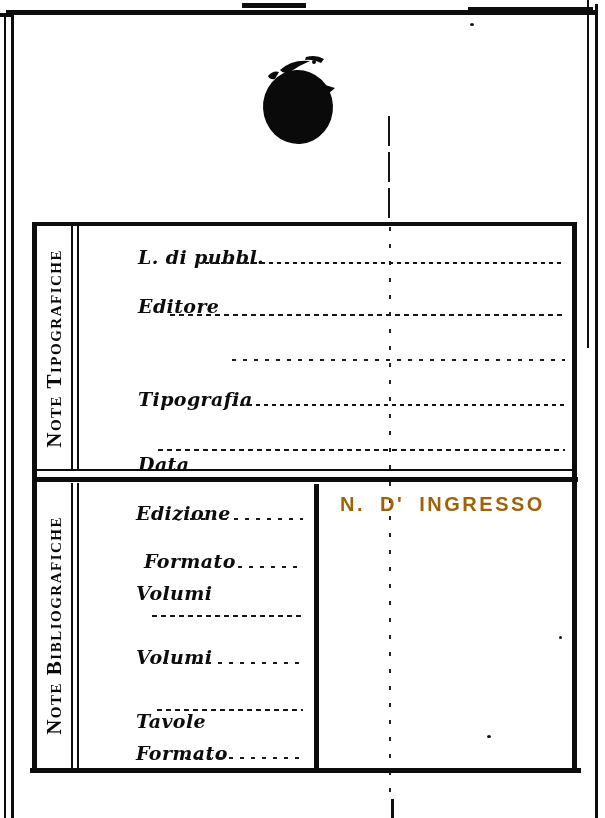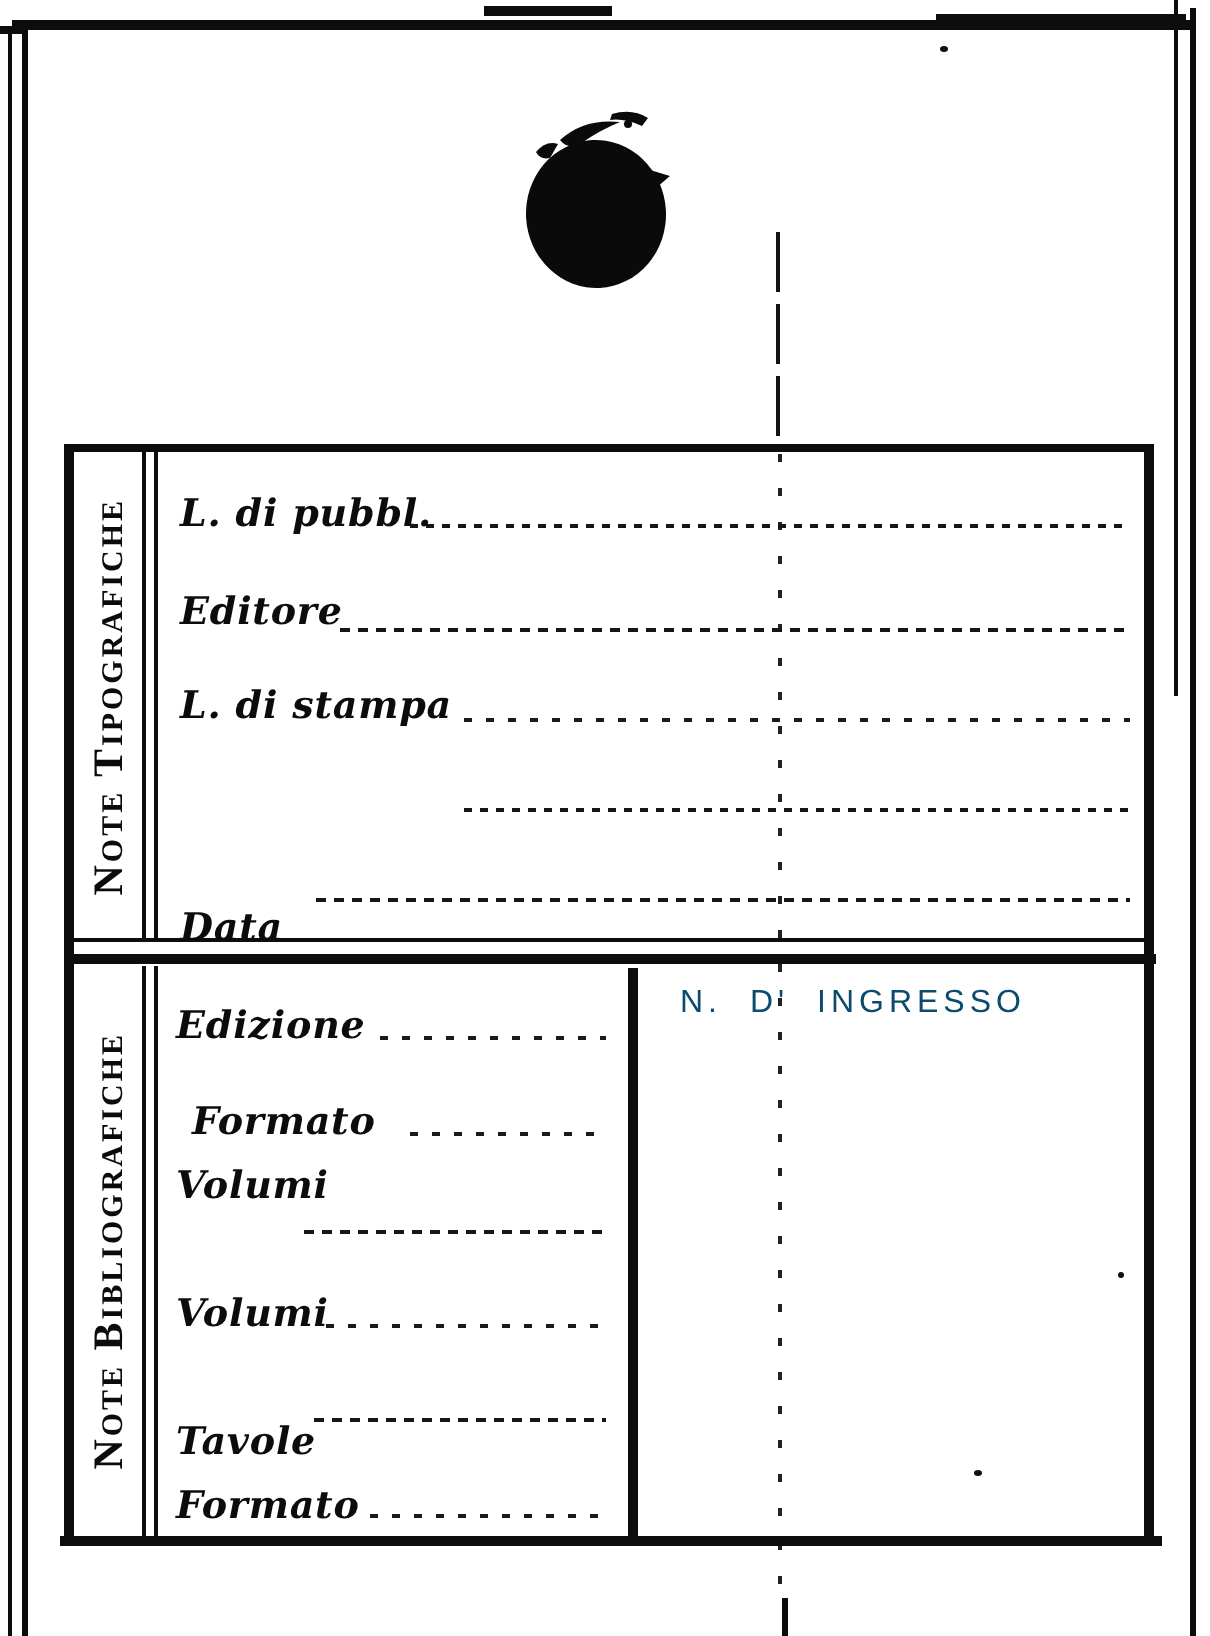--- a/index.html
+++ b/index.html
@@ -26,42 +26,43 @@
   }
   
   .flabel{
     position:absolute;
     font-family:"DejaVu Serif",serif;
     font-style:italic;font-weight:700;
     font-size:19px;line-height:1;
     letter-spacing:.4px;
     color:#0c0c0c;
     white-space:nowrap;
+    margin-left:48px;
   }
   
   .vwrap{position:absolute;display:flex;align-items:center;justify-content:center;}
   .vlabel{
     writing-mode:vertical-rl;
     transform:rotate(180deg);
     white-space:nowrap;
     font-family:"Liberation Serif",serif;
     font-variant:small-caps;
     font-weight:700;
     font-size:21px;
     letter-spacing:1.5px;
     color:#0b0b0b;
   }
   .ingresso{
     position:absolute;
     font-family:"Liberation Sans",sans-serif;
-    font-weight:400;
-    font-size:16px;line-height:1;
+    font-weight:700;
+    font-size:20px;line-height:1;
     letter-spacing:2.5px;
     word-spacing:7px;
-    color:#0c4a6e;
+    color:#a16207;
     white-space:nowrap;
   }
   
   .fold-top{
     position:absolute;width:2px;
     background-image:repeating-linear-gradient(180deg,#141414 0px,#141414 30px,transparent 30px,transparent 36px);
   }
   .fold-mid{
     position:absolute;width:2px;
     background-image:repeating-linear-gradient(180deg,#222 0px,#222 4px,transparent 4px,transparent 17px);
@@ -114,23 +115,23 @@
   <div class="vwrap" style="left:36px;top:483px;width:36px;height:285px">
     <span class="vlabel">Note Bibliografiche</span>
   </div>
 
   <span class="flabel" style="left:90px;top:248px">L. di pubbl.</span>
   <span class="dots" style="left:205px;top:262px;width:360px"></span>
 
   <span class="flabel" style="left:90px;top:297px">Editore</span>
   <span class="dots grouped" style="left:170px;top:314px;width:395px"></span>
 
-  <span class="flabel" style="left:90px;top:344px">L. di stampa</span>
   <span class="dots sparse" style="left:232px;top:359px;width:333px"></span>
 
+  <span class="flabel" style="left:90px;top:390px">Tipografia</span>
   <span class="dots" style="left:232px;top:404px;width:333px"></span>
 
   <span class="flabel" style="left:90px;top:455px">Data</span>
   <span class="dots grouped" style="left:158px;top:449px;width:407px"></span>
 
   <span class="flabel" style="left:88px;top:504px">Edizione</span>
   <span class="dots sparse" style="left:190px;top:518px;width:113px"></span>
 
   <span class="flabel" style="left:96px;top:552px">Formato</span>
   <span class="dots sparse" style="left:205px;top:566px;width:98px"></span>

